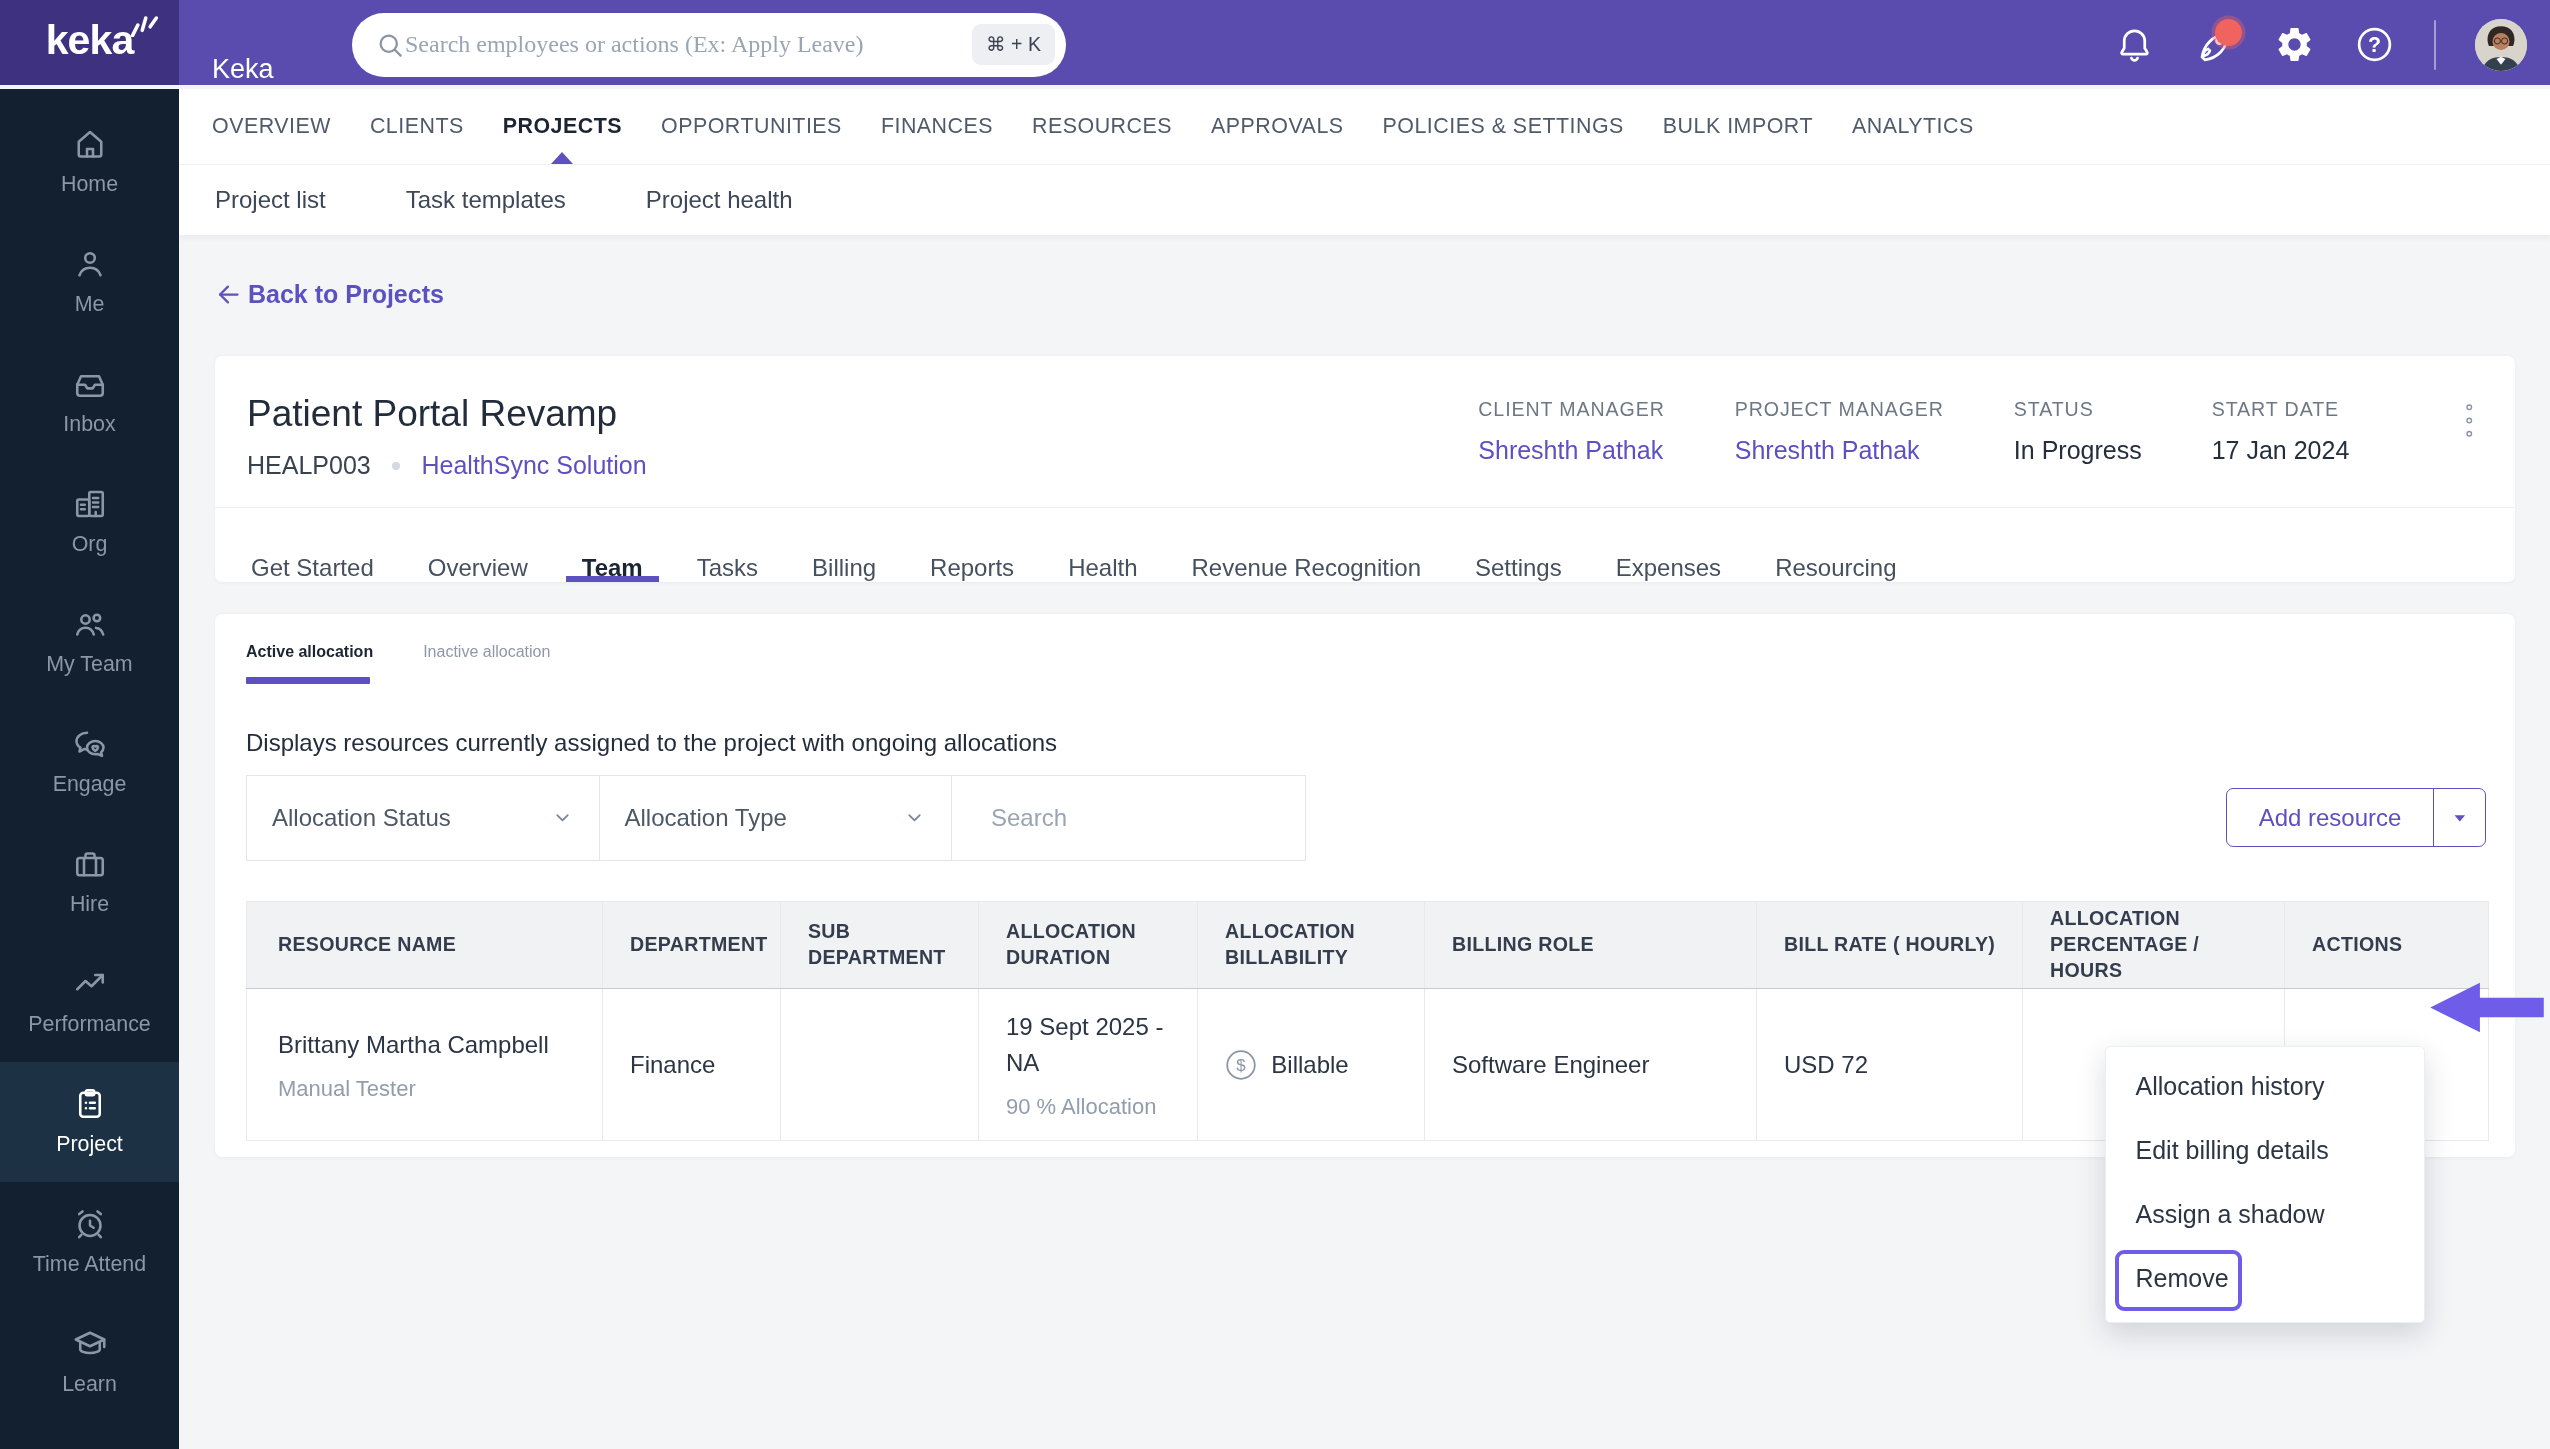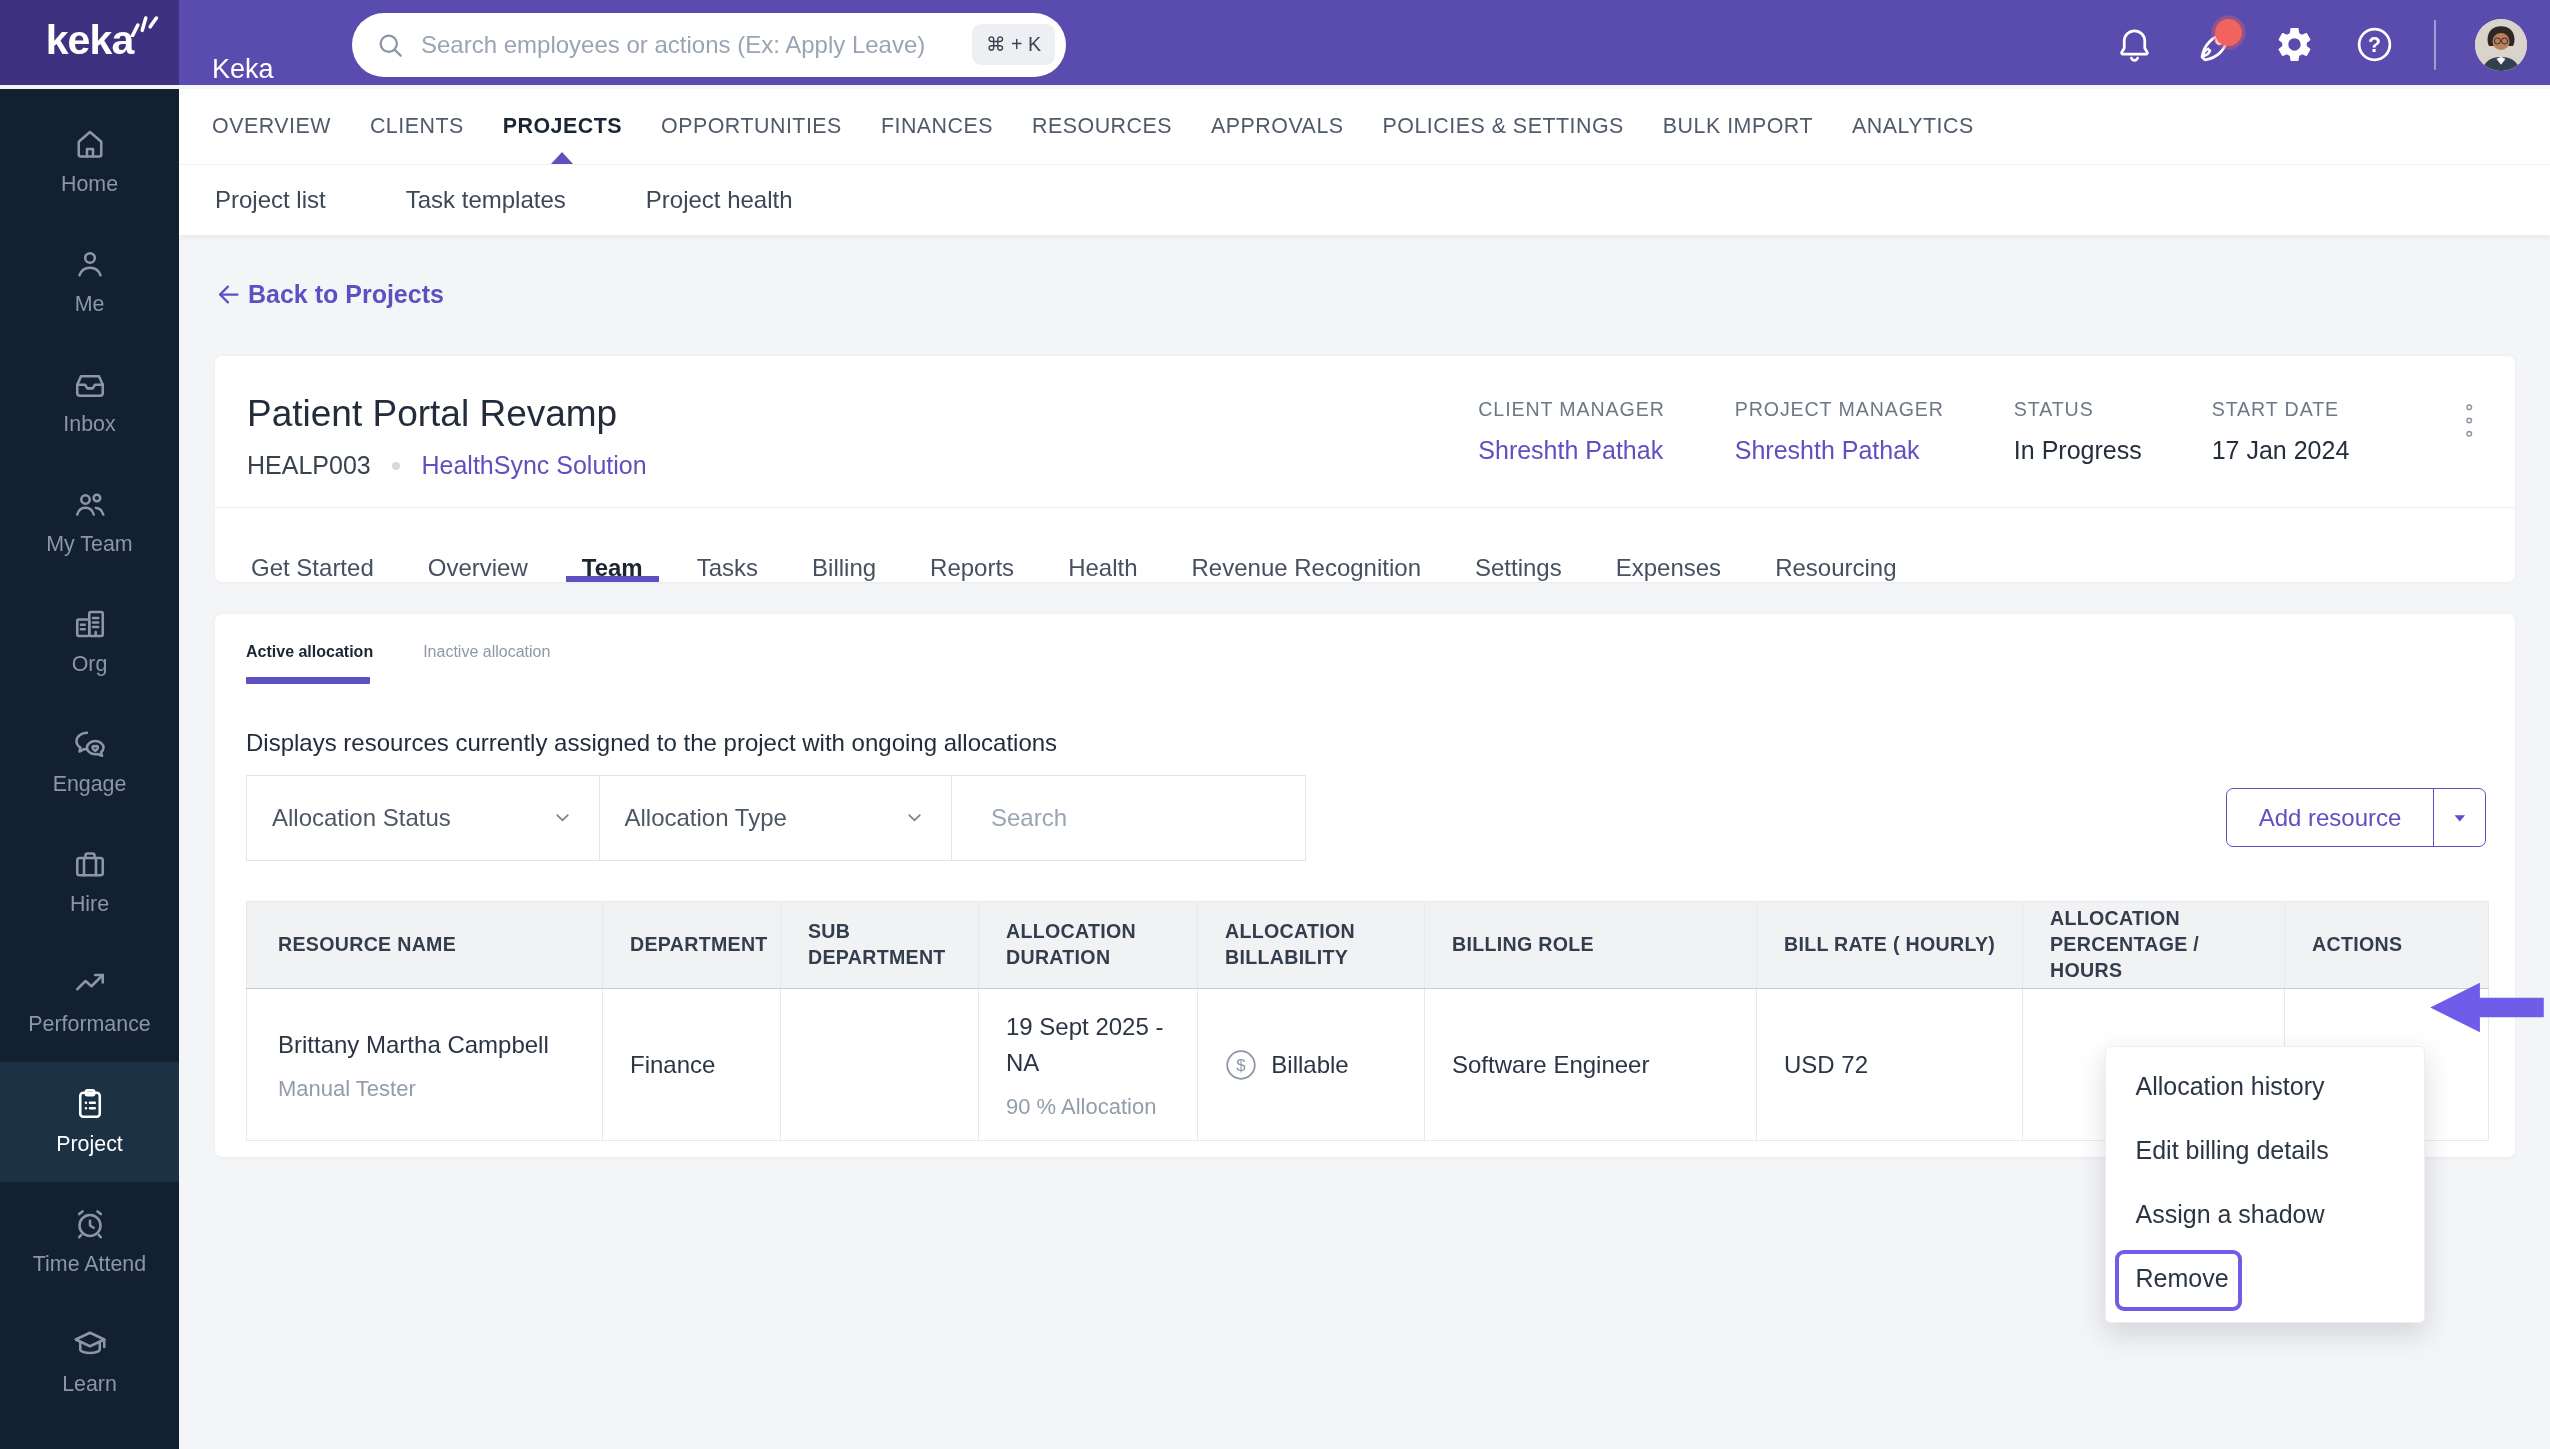--- a/index.html
+++ b/index.html
@@ -8,21 +8,21 @@
   .screen{position:relative;width:2550px;height:1450px;background:#f4f5f7;overflow:hidden}
 
   
   .topbar{position:absolute;top:0;left:0;right:0;height:85px;background:#5a4caf;display:flex;align-items:flex-end;z-index:10}
   .logo-block{width:179px;height:89px;background:#3e3180;display:flex;align-items:center;justify-content:center;position:relative;flex:0 0 auto}
   .logo-text{color:#fff;font-size:41px;font-weight:800;letter-spacing:-0.9px;position:relative}
   .logo-spark{position:absolute;top:12.5px;right:19.6px}
   .app-label{color:#fff;font-size:27px;margin-left:33px}
   .search-pill{position:absolute;left:352px;top:12.5px;width:714px;height:64px;background:#fff;border-radius:32px;display:flex;align-items:center;padding:0 10.7px 0 23px}
   .search-pill svg{flex:0 0 auto}
-  .search-pill input{flex:1;border:none;outline:none;background:transparent;font-family:Liberation Sans, sans-serif;font-size:24px;color:#2b3544;margin-left:16px}
+  .search-pill input{flex:1;border:none;outline:none;background:transparent;font-family:Liberation Serif, serif;font-size:24px;color:#2b3544;}
   .search-pill input::placeholder{color:#9aa5b4}
   .kbd{background:#edeff2;border-radius:9px;padding:9px 14.3px;font-size:19.6px;color:#3b4352;white-space:nowrap}
   .top-icons{position:absolute;right:23px;top:0;height:89px;display:flex;align-items:center;gap:39px}
   .tico{position:relative;width:41px;height:41px;display:flex;align-items:center;justify-content:center;cursor:pointer}
   .badge-dot{position:absolute;top:-5.4px;right:-7.1px;width:27px;height:27px;border-radius:50%;background:#f0635e;box-shadow:0 0 0 3.6px rgba(240,99,94,.35)}
   .tdivider{width:1.8px;height:50px;background:rgba(255,255,255,.45);border-radius:0.9px}
   .avatar{width:52px;height:52px;border-radius:50%;overflow:hidden;background:#d8d3cb;flex:0 0 auto;cursor:pointer}
 
   
   .sidebar{position:absolute;left:0;top:89px;bottom:0;width:179px;background:#132030;padding-top:12.5px;display:flex;flex-direction:column;z-index:9}
@@ -185,38 +185,38 @@
           <svg width="36" height="36" viewBox="0 0 24 24" fill="none" stroke="currentColor" stroke-width="1.7" stroke-linecap="round" stroke-linejoin="round">
             <path d="M3.5 12.5V18a1.8 1.8 0 0 0 1.8 1.8h13.4A1.8 1.8 0 0 0 20.5 18v-5.5"></path>
             <path d="M3.5 12.5 6 6.8h12l2.5 5.7"></path>
             <path d="M3.5 12.5h5.2l1.5 2.4h3.6l1.5-2.4h5.2"></path>
           </svg>
         </span>
       <span class="slabel">Inbox</span>
     </div>
     <div class="side-item">
       <span>
+          <svg width="36" height="36" viewBox="0 0 24 24" fill="none" stroke="currentColor" stroke-width="1.7" stroke-linecap="round" stroke-linejoin="round">
+            <rect x="3.5" y="9" width="8" height="11" rx="1"></rect>
+            <rect x="11.5" y="4" width="9" height="16" rx="1"></rect>
+            <path d="M6 12.5h2.5M6 15.5h2.5M14 8h3.5M14 11h3.5M14 14h3.5M15.8 20v-2.6"></path>
+          </svg>
+        </span>
+      <span class="slabel">Org</span>
+    </div>
+    <div class="side-item">
+      <span>
           <svg width="36" height="36" viewBox="0 0 24 24" fill="none" stroke="currentColor" stroke-width="1.7" stroke-linecap="round">
             <circle cx="9" cy="9" r="2.8"></circle>
             <path d="M3.5 19c.8-3 2.8-4.5 5.5-4.5s4.7 1.5 5.5 4.5"></path>
             <circle cx="16.6" cy="8" r="2.2"></circle>
             <path d="M16 14.6c2.4.1 4 1.5 4.8 4.4"></path>
           </svg>
         </span>
       <span class="slabel">My Team</span>
-    </div>
-    <div class="side-item">
-      <span>
-          <svg width="36" height="36" viewBox="0 0 24 24" fill="none" stroke="currentColor" stroke-width="1.7" stroke-linecap="round" stroke-linejoin="round">
-            <rect x="3.5" y="9" width="8" height="11" rx="1"></rect>
-            <rect x="11.5" y="4" width="9" height="16" rx="1"></rect>
-            <path d="M6 12.5h2.5M6 15.5h2.5M14 8h3.5M14 11h3.5M14 14h3.5M15.8 20v-2.6"></path>
-          </svg>
-        </span>
-      <span class="slabel">Org</span>
     </div>
     <div class="side-item">
       <span>
           <svg width="36" height="36" viewBox="0 0 24 24" fill="none" stroke="currentColor" stroke-width="1.7" stroke-linecap="round" stroke-linejoin="round">
             <path d="M10 4.5C6.1 4.5 3 7 3 10.1c0 1.8 1 3.3 2.6 4.3L5 17l3-1.6c.6.1 1.3.2 2 .2"></path>
             <path d="M15.5 10c-3 0-5.5 2-5.5 4.4 0 2.5 2.5 4.4 5.5 4.4.5 0 1-.05 1.5-.15L20 19.8l-.6-2.3c1-.8 1.6-1.9 1.6-3.1 0-2.4-2.5-4.4-5.5-4.4z"></path>
             <path d="M15.5 16.6s-1.8-1.1-1.8-2.2c0-.6.5-1.1 1-1.1.4 0 .8.3.8.3s.4-.3.8-.3c.6 0 1 .5 1 1.1 0 1.1-1.8 2.2-1.8 2.2z"></path>
           </svg>
         </span>
       <span class="slabel">Engage</span>

